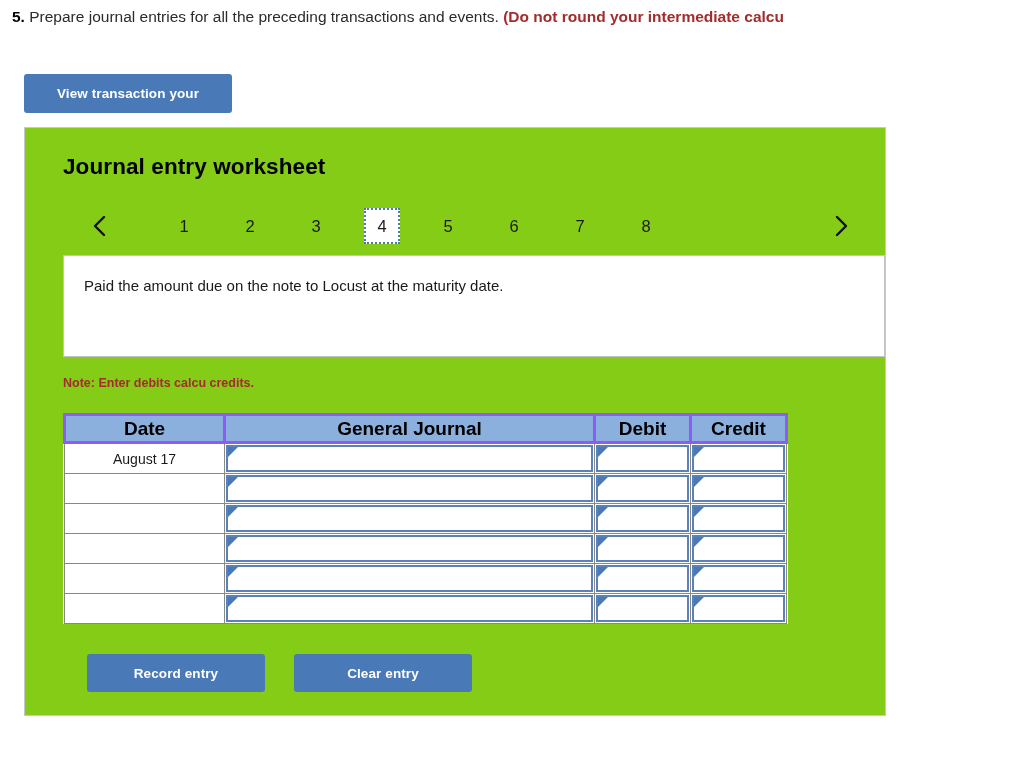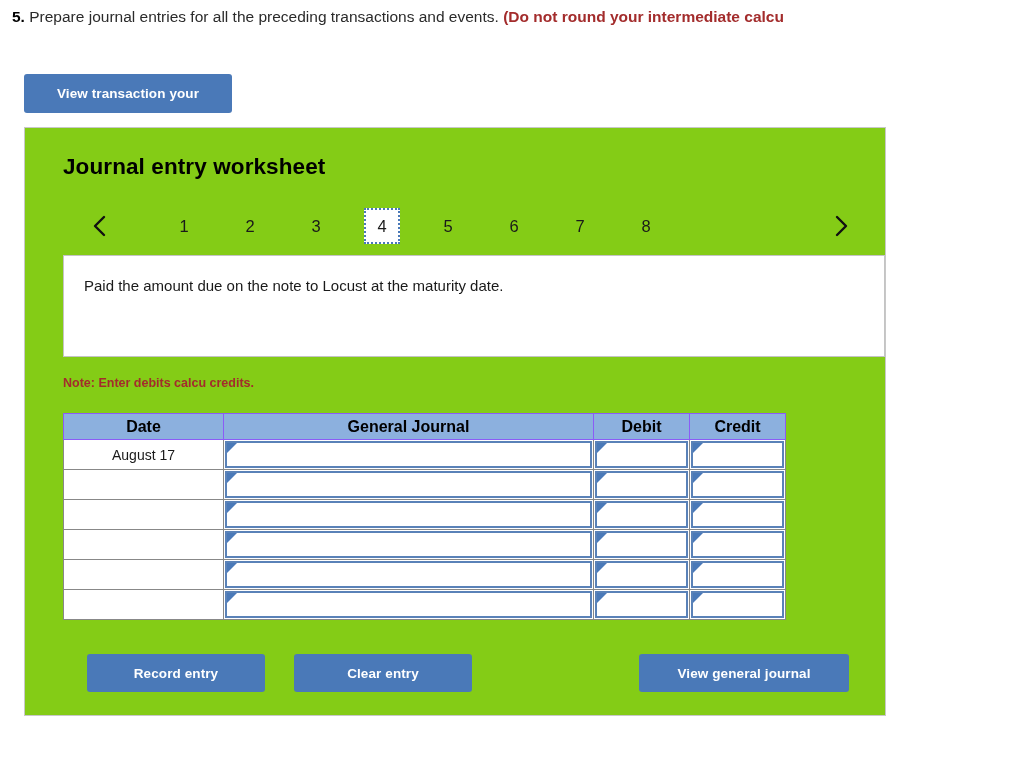--- a/index.html
+++ b/index.html
@@ -162,22 +162,22 @@
   .jtable {
     position: absolute;
     left: 38px;
     top: 285px;
     border-collapse: collapse;
     table-layout: fixed;
     background: #ffffff;
   }
   .jtable th {
     background: #8cb0de;
-    border: 1px solid #8b5cf6;
-    font-size: 16px;
+    border: 3px solid #8b5cf6;
+    font-size: 19px;
     font-weight: bold;
     color: #000000;
     height: 25px;
     padding: 0;
   }
   .jtable td {
     border: 1px solid #888888;
     height: 29px;
     padding: 0;
     background: #ffffff;
@@ -377,15 +377,14 @@
           </td>
         <td class="input-cell">
             <div class="inp"></div>
           </td>
       </tr>
     </tbody>
   </table>
 
   <button class="btn btn-record">Record entry</button>
   <button class="btn btn-clear">Clear entry</button>
-  <button class="btn btn-viewjournal">View general journal</button>
 
 </div>
 
 </body></html>

